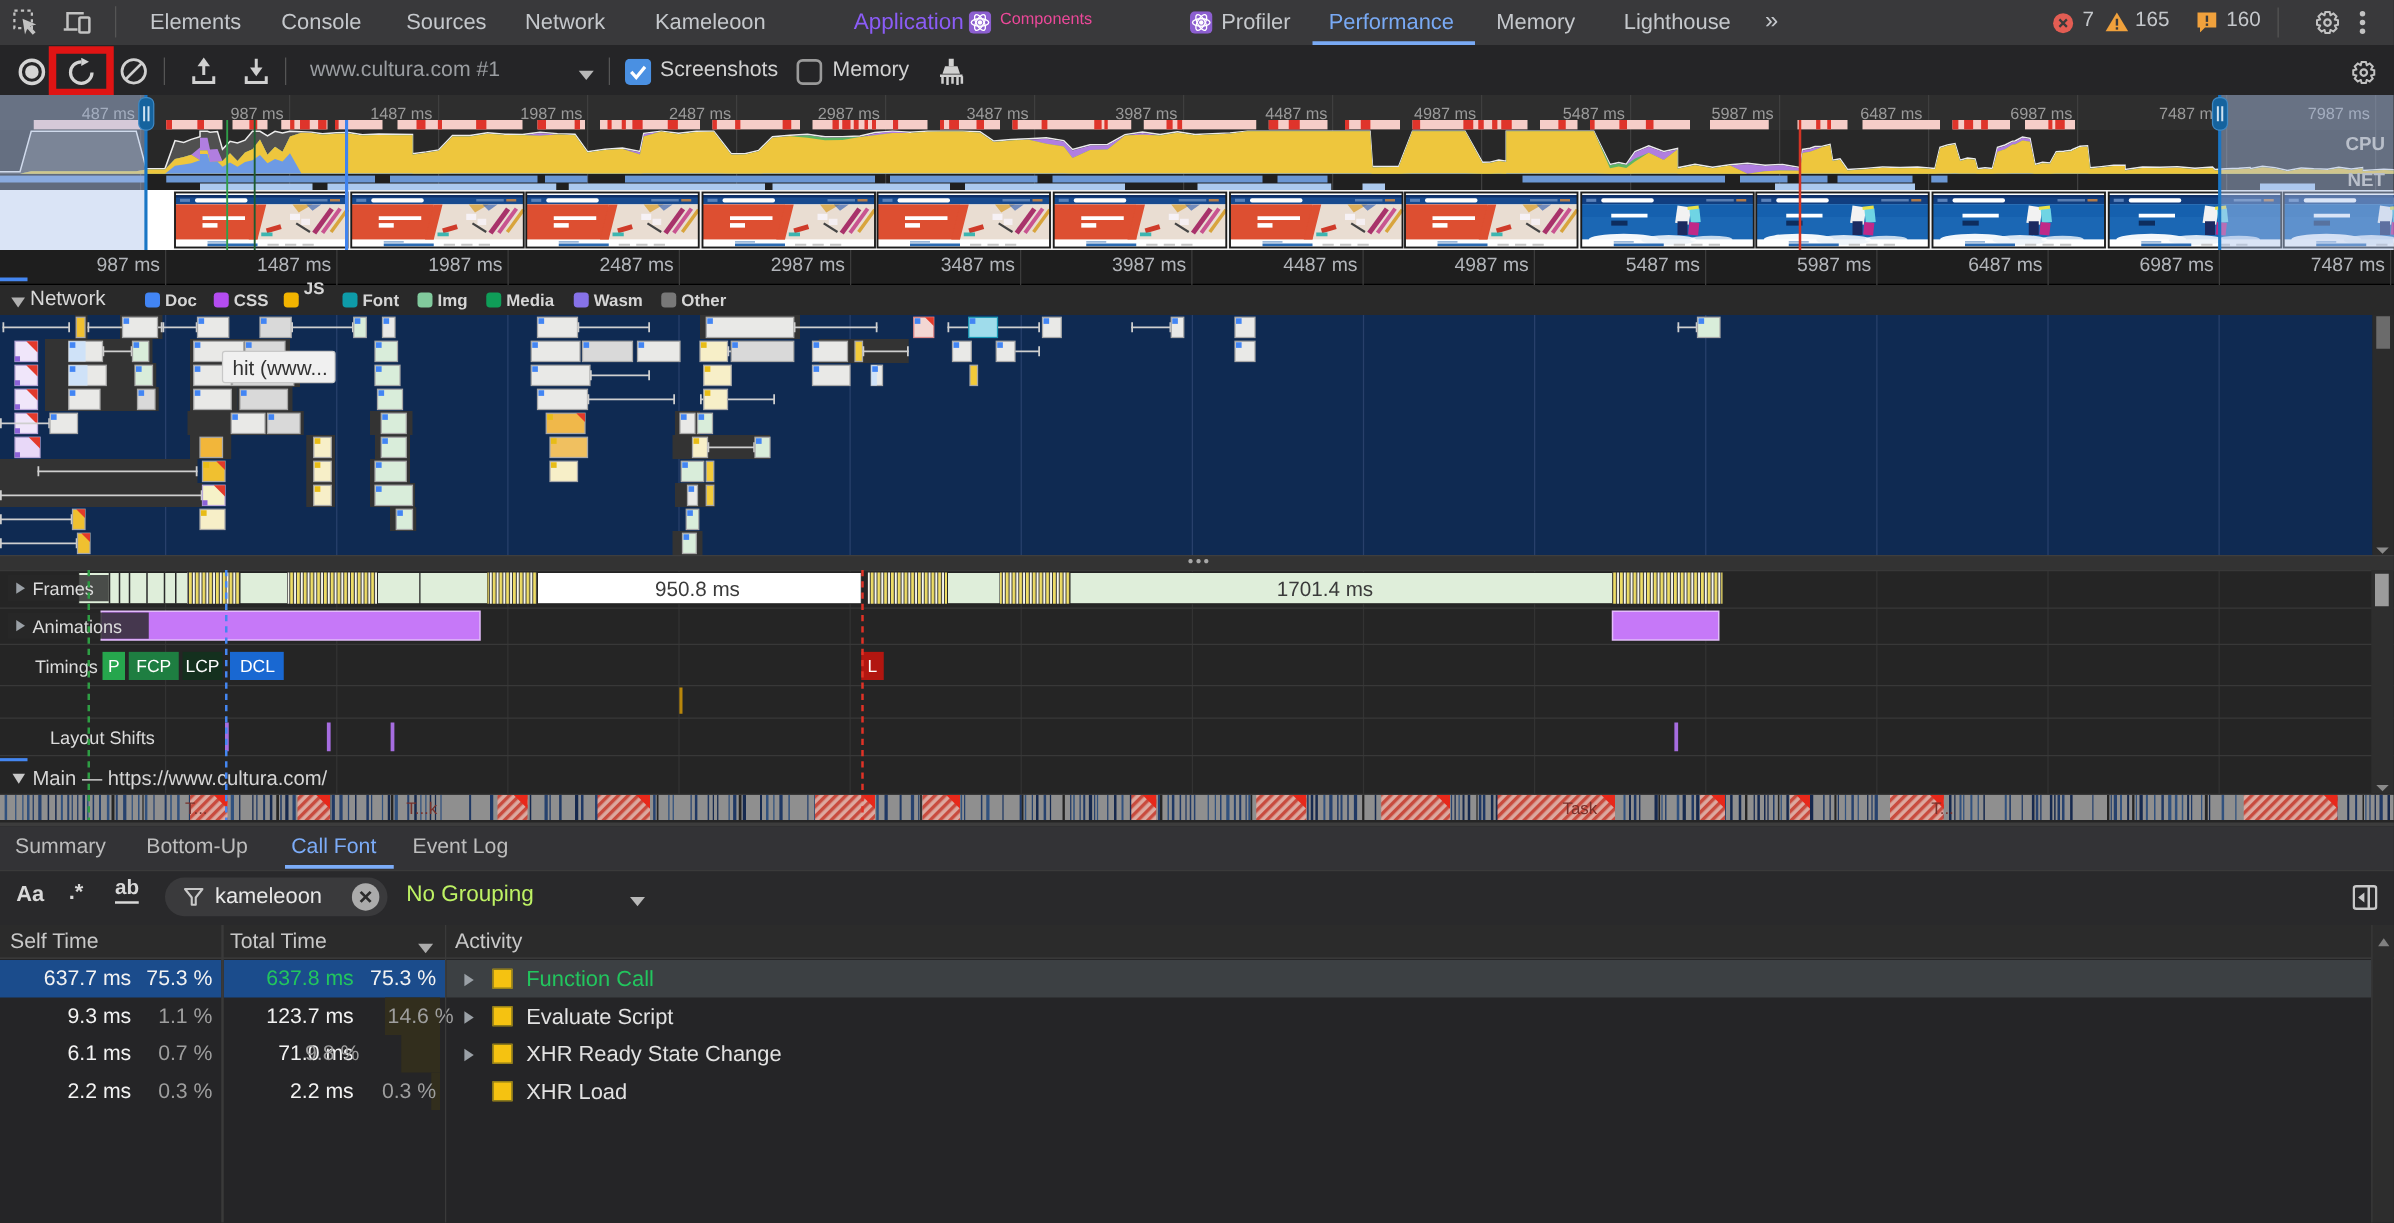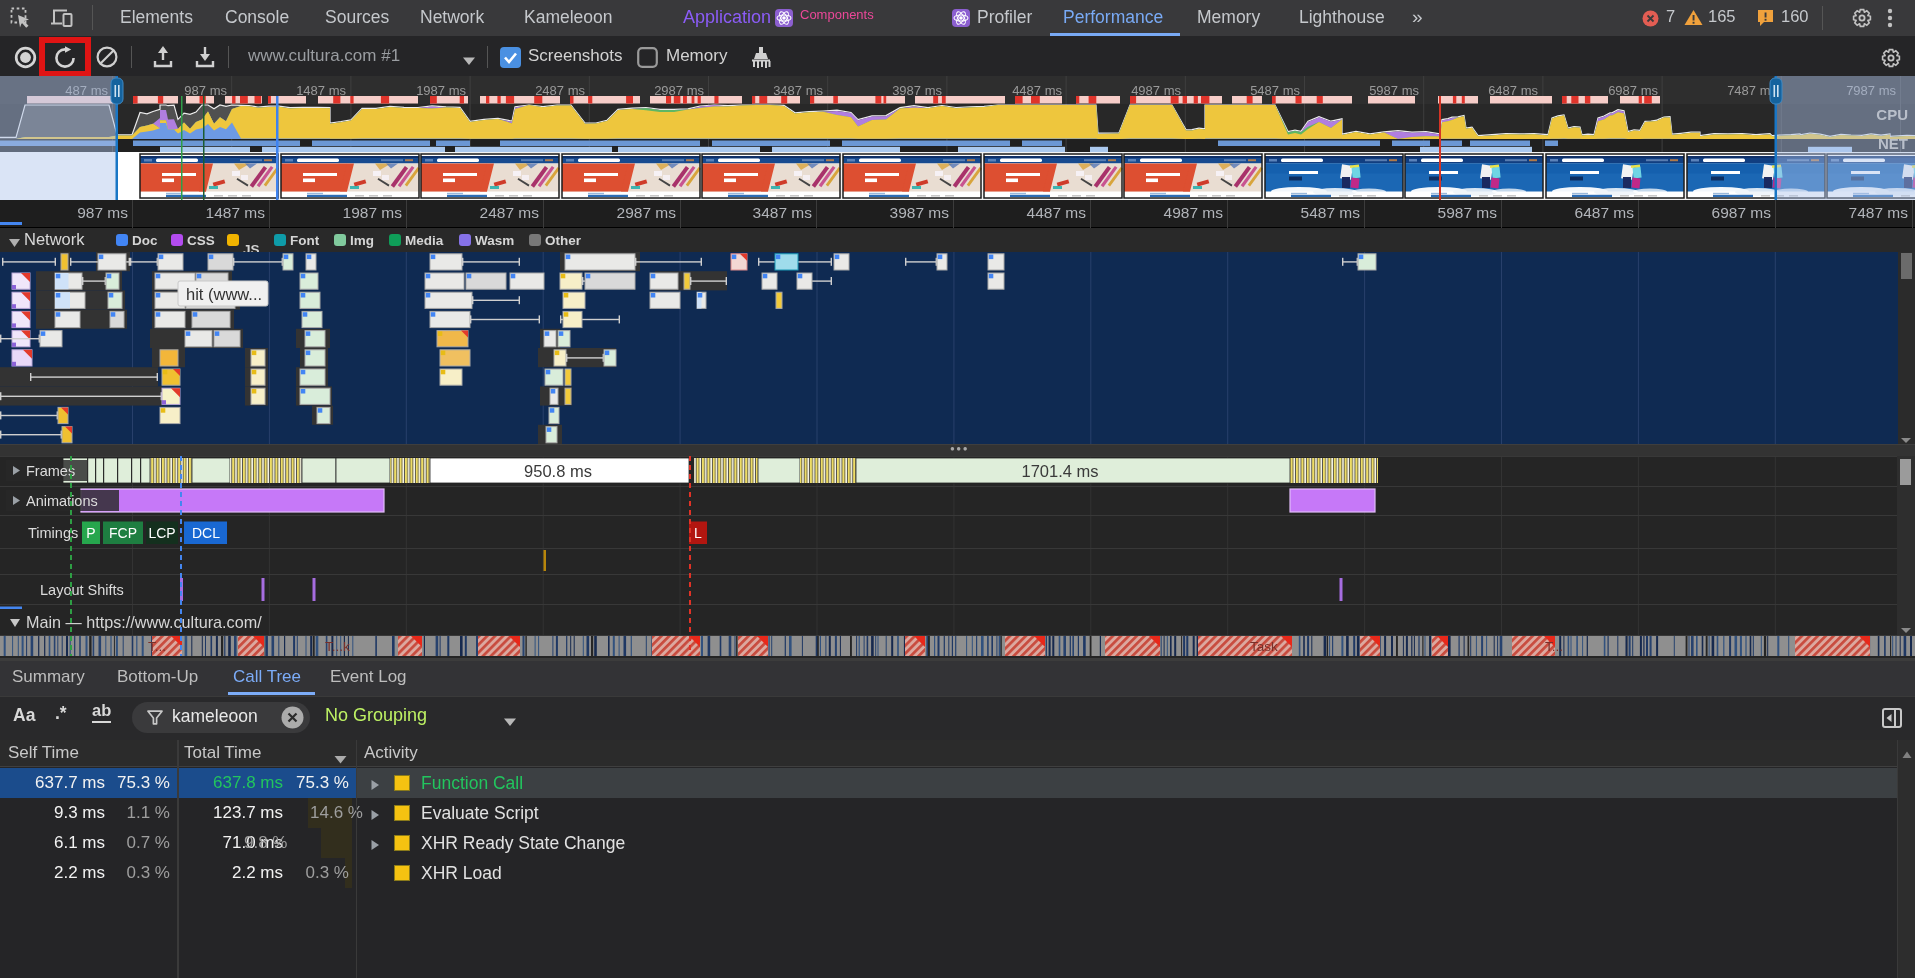--- a/index.html
+++ b/index.html
@@ -399,21 +399,21 @@
 <div class="abs" style="left:0;top:228px;width:1915px;height:24px;background:#292929"></div>
 <div class="abs" style="left:8px;top:234px"><svg width="13" height="11" viewBox="0 0 13 11" style="">
       <polygon points="1,2 12,2 6.5,10" fill="#b0b0b0"></polygon>
     </svg></div>
 <div class="txt" style="left:24px;top:230px;font-size:16.5px;color:#d8d8d8">Network</div>
 <div class="abs" style="left:116px;top:234px;width:12px;height:12px;border-radius:3px;background:#4285f4"></div>
 <div class="txt" style="left:132px;top:233px;font-size:13.5px;font-weight:600;color:#d5d5d5">Doc</div>
 <div class="abs" style="left:171px;top:234px;width:12px;height:12px;border-radius:3px;background:#b44cf0"></div>
 <div class="txt" style="left:187px;top:233px;font-size:13.5px;font-weight:600;color:#d5d5d5">CSS</div>
 <div class="abs" style="left:227px;top:234px;width:12px;height:12px;border-radius:3px;background:#f2b400"></div>
-<div class="txt" style="left:243px;top:242px;font-size:13.5px;font-weight:600;color:#d5d5d5">JS</div>
+<div class="txt" style="left:243px;top:223px;font-size:13.5px;font-weight:600;color:#d5d5d5">JS</div>
 <div class="abs" style="left:274px;top:234px;width:12px;height:12px;border-radius:3px;background:#0e9ba8"></div>
 <div class="txt" style="left:290px;top:233px;font-size:13.5px;font-weight:600;color:#d5d5d5">Font</div>
 <div class="abs" style="left:334px;top:234px;width:12px;height:12px;border-radius:3px;background:#81ca9d"></div>
 <div class="txt" style="left:350px;top:233px;font-size:13.5px;font-weight:600;color:#d5d5d5">Img</div>
 <div class="abs" style="left:389px;top:234px;width:12px;height:12px;border-radius:3px;background:#0f9d58"></div>
 <div class="txt" style="left:405px;top:233px;font-size:13.5px;font-weight:600;color:#d5d5d5">Media</div>
 <div class="abs" style="left:459px;top:234px;width:12px;height:12px;border-radius:3px;background:#8672e8"></div>
 <div class="txt" style="left:475px;top:233px;font-size:13.5px;font-weight:600;color:#d5d5d5">Wasm</div>
 <div class="abs" style="left:529px;top:234px;width:12px;height:12px;border-radius:3px;background:#787878"></div>
 <div class="txt" style="left:545px;top:233px;font-size:13.5px;font-weight:600;color:#d5d5d5">Other</div>
@@ -1152,21 +1152,21 @@
       <line x1="690" y1="0" x2="690" y2="200" stroke="#e03226"></line>
     </g>
     <rect x="1897" y="0" width="18" height="179" fill="#2e2e2e"></rect>
     <rect x="1900" y="3" width="11" height="26" fill="#9b9b9b"></rect>
     <polygon points="1901,172 1911,172 1906,177" fill="#8a8a8a"></polygon>
   </svg>
 <div class="abs" style="left:0;top:658px;width:1915px;height:3px;background:#3c3c3c"></div>
 <div class="abs" style="left:0;top:661px;width:1915px;height:35px;background:#333336"></div>
 <div class="txt" style="left:12px;top:667px;font-size:17px;color:#bdbdbd">Summary</div>
 <div class="txt" style="left:117px;top:667px;font-size:17px;color:#bdbdbd">Bottom-Up</div>
-<div class="txt" style="left:233px;top:667px;font-size:17px;color:#7cacf8">Call Tree</div>
+<div class="txt" style="left:233px;top:667px;font-size:17px;color:#7cacf8">Call Font</div>
 <div class="txt" style="left:330px;top:667px;font-size:17px;color:#bdbdbd">Event Log</div>
 <div class="abs" style="left:228px;top:692px;width:87px;height:3px;background:#7cacf8"></div>
 <div class="abs" style="left:0;top:696px;width:1915px;height:44px;background:#29292b;border-top:1px solid #3a3a3a"></div>
 <div class="txt" style="left:13px;top:705px;font-size:17.5px;font-weight:bold;color:#d8d8d8">Aa</div>
 <div class="txt" style="left:55px;top:703px;font-size:17.5px;font-weight:bold;color:#d8d8d8">.*</div>
 <div class="txt" style="left:92px;top:701px;font-size:16.5px;font-weight:bold;color:#d8d8d8;border-bottom:2px solid #d8d8d8;padding-bottom:1px">ab</div>
 <div class="abs" style="left:132px;top:702px;width:178px;height:31px;border-radius:16px;background:#3a3a3c"></div>
 <div class="abs" style="left:147px;top:710px"><svg width="16" height="15" viewBox="0 0 16 15" style="">
       <path d="M1 1.2 L15 1.2 L9.6 8 L9.6 13.8 L6.4 13.8 L6.4 8 Z" fill="none" stroke="#c8c8c8" stroke-width="1.7" stroke-linejoin="round"></path>
     </svg></div>

